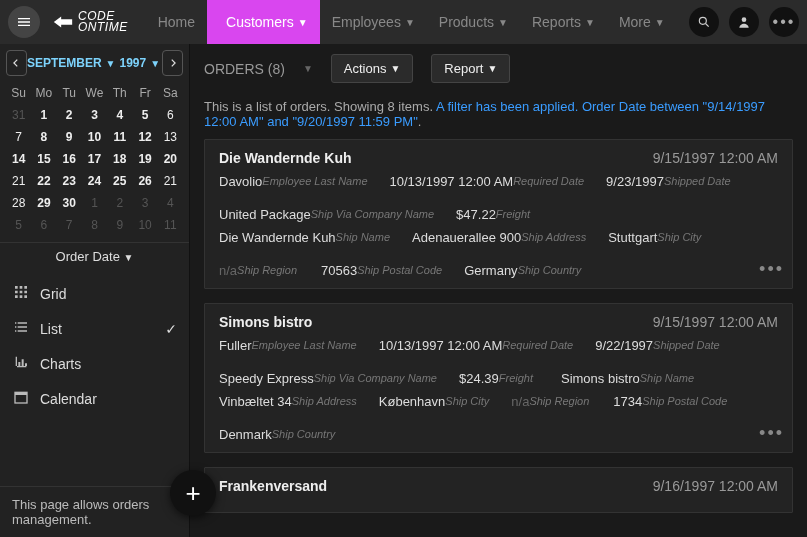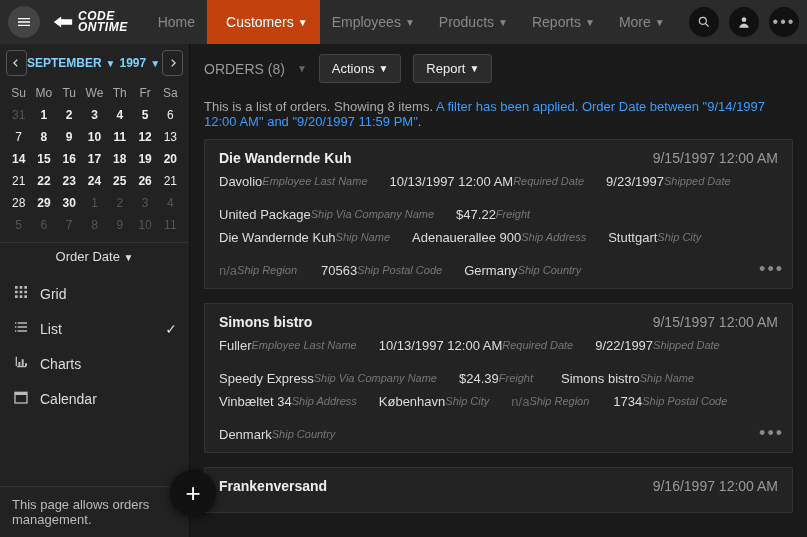--- a/index.html
+++ b/index.html
@@ -1,24 +1,24 @@
 <!DOCTYPE html>
 <html><head>
 <meta charset="utf-8">
 <style>
   * { box-sizing: border-box; margin: 0; padding: 0; font-family: -apple-system, "Segoe UI", Arial, sans-serif; }
   body { background: #1a1a1a; color: #ccc; width: 807px; height: 537px; overflow: hidden; font-size: 13px; }
   .topbar { height: 44px; background: #2b2b2b; display: flex; align-items: center; padding: 0 8px; gap: 4px; }
   .hamburger { width: 32px; height: 32px; border-radius: 50%; background: #444; display: flex; align-items: center; justify-content: center; cursor: pointer; color:#fff;}
   .hamburger svg { width:16px; height:16px; }
-  .logo { display: flex; align-items: center; gap: 4px; margin-left: 8px; margin-right: 14px; color:#fff; font-weight:bold; font-style:italic; }
+  .logo { display: flex; align-items: center; gap: 4px; margin-left: 8px; margin-right: 14px; color:#fff; font-weight:normal; font-style:italic; }
   .logo-text { line-height: 0.9; font-size: 12px; letter-spacing: .5px;}
   .nav { display: flex; gap: 0; align-items:center;}
   .nav-item { padding: 0 12px; height:44px; display:flex; align-items:center; color: #888; cursor:pointer; font-size:14px;}
-  .nav-item.active { background:#c2410c; color:#fff;padding-left:19px; }
+  .nav-item.active { background:#d946ef; color:#fff;padding-left:19px; }
   .caret { margin-left:4px; font-size:10px; }
   .topbar-right { margin-left:auto; display:flex; gap:10px; }
   .round-btn { width:30px; height:30px; border-radius:50%; background:#111; display:flex; align-items:center; justify-content:center; cursor:pointer; color:#bbb;}
   .body { display:flex; height:493px; }
   .sidebar { width:190px; background:#222; display:flex; flex-direction:column; border-right:1px solid #111;}
   .cal-head { display:flex; align-items:center; justify-content:space-between; padding:6px 6px 2px; }
   .cal-arrow { width:26px; height:26px; border:1px solid #555; border-radius:4px; display:flex; align-items:center; justify-content:center; cursor:pointer; color:#ddd;}
   .cal-title { font-weight:bold; font-size:12px; color:#7dd3fc; display:flex; align-items:center; gap:2px; }
   .cal-title .c{ font-size:10px; margin:0 2px;}
   .calendar { padding: 4px 6px 6px; }
@@ -27,21 +27,21 @@
   .cal-grid .day { padding:4px 0; color:#eee; cursor:pointer;}
   .cal-grid .muted { color:#555; }
   .cal-grid .hl { font-weight:bold; }
   .order-date { text-align:center; padding:6px 0; font-size:13px; color:#ddd; cursor:pointer; border-top:1px solid #333;}
   .view-list { margin-top:6px; }
   .view-item { display:flex; align-items:center; gap:10px; padding:8px 12px; cursor:pointer; color:#ddd; font-size:14px; position:relative;}
   .view-item .ico { width:18px; text-align:center; color:#bbb;}
   .view-item .check { position:absolute; right:12px; color:#ddd;}
   .side-note { padding:10px 12px; font-size:13px; color:#bbb; border-top:1px solid #333; margin-top:auto;}
   .main { flex:1; background:#1a1a1a; display:flex; flex-direction:column; overflow:hidden; position:relative;}
-  .toolbar { display:flex; align-items:center; gap:12px; padding:10px 14px; }
+  .toolbar { display:flex; align-items:center; gap:18px; padding:10px 14px; }
   .crumb { color:#999; font-size:14px; cursor:pointer;}
   .btn { background:#2b2b2b; border:1px solid #444; color:#eee; padding:6px 12px; border-radius:3px; cursor:pointer; font-size:13px; display:flex; align-items:center;}
   .filter-msg { padding:6px 14px 10px; font-size:13px; color:#aaa; }
   .filter-msg .link { color:#3a9cff; cursor:pointer; }
   .scroll { overflow-y:auto; flex:1; padding:0 14px 40px 14px;}
   .scroll::-webkit-scrollbar{width:10px;} .scroll::-webkit-scrollbar-thumb{background:#444;border-radius:5px;}
   .card { background:#232323; border:1px solid #333; border-radius:1px; margin-bottom:14px; padding:10px 14px; position:relative;}
   .card-hd { display:flex; justify-content:space-between; font-weight:bold; color:#eee; font-size:14px; margin-bottom:8px;}
   .row { display:flex; flex-wrap:wrap; gap:18px 22px;}
   .field { display:flex; min-width:80px;}

